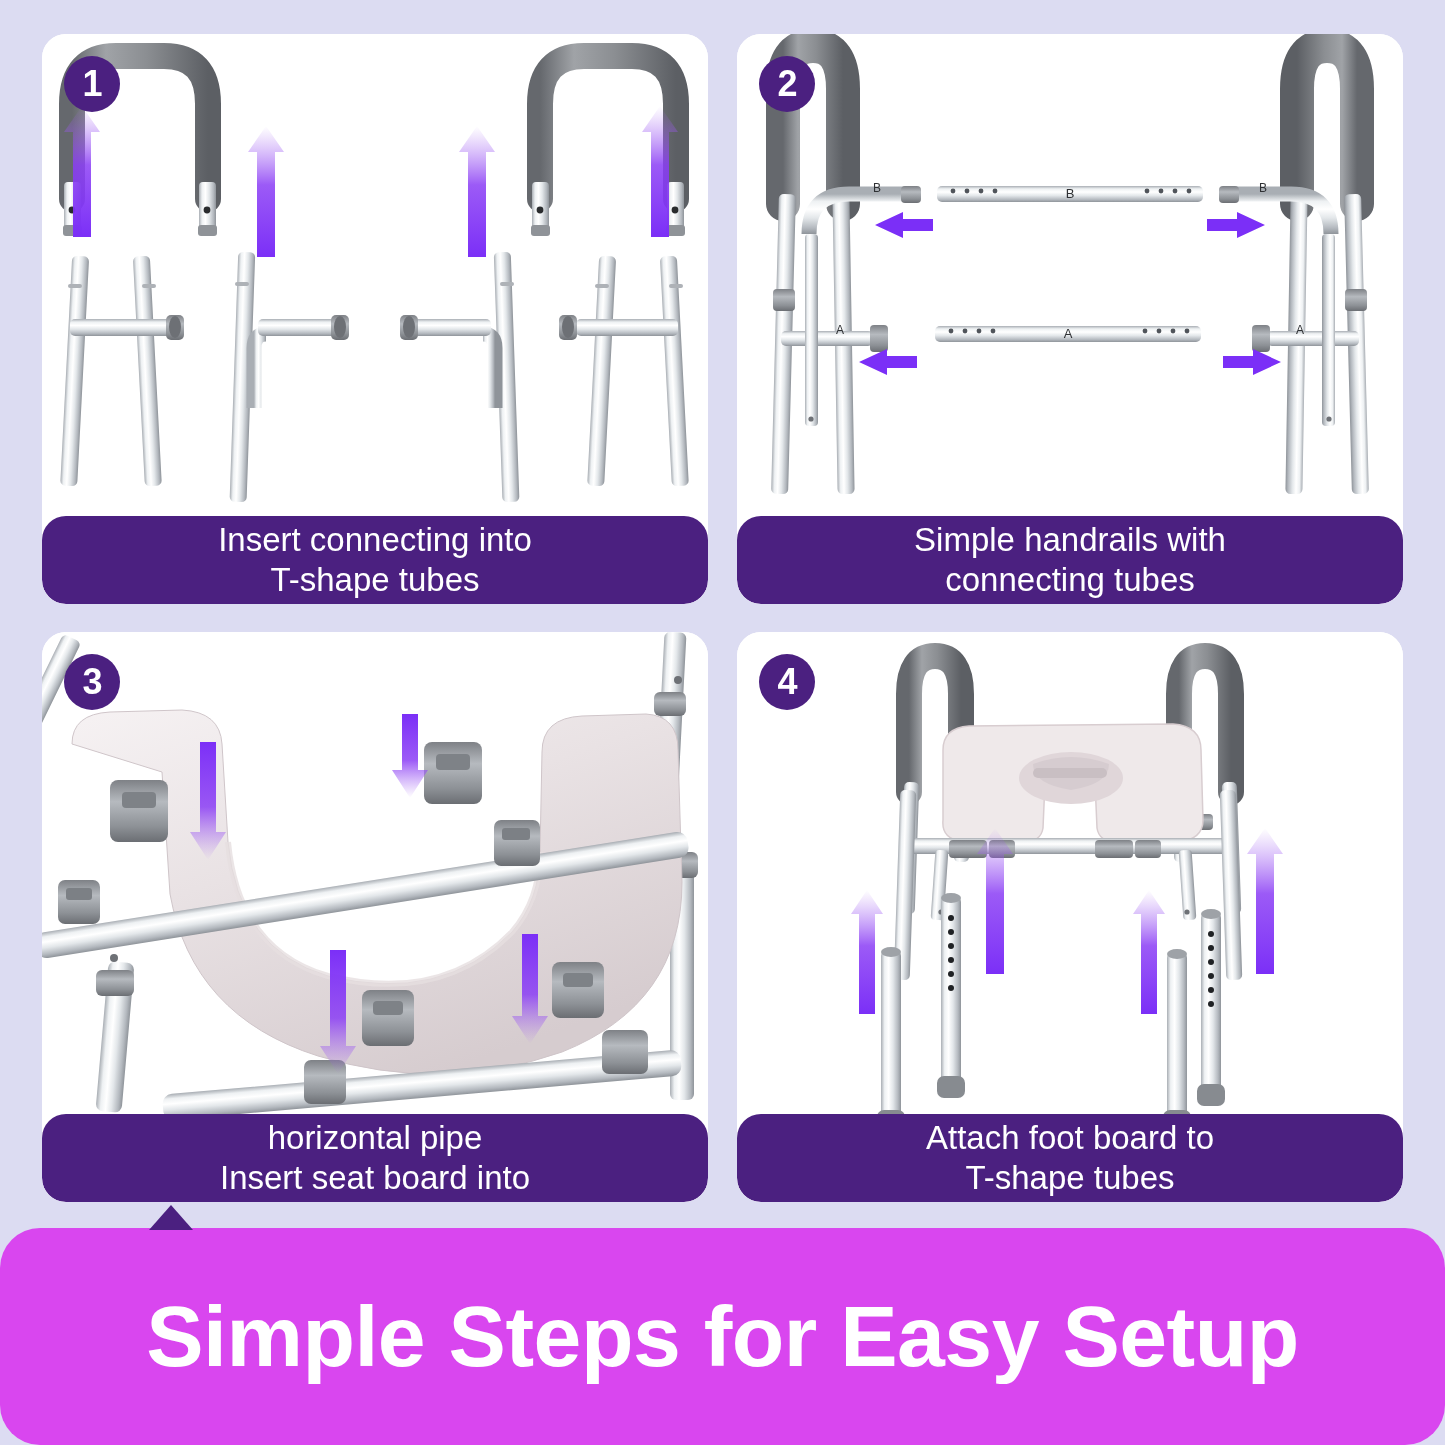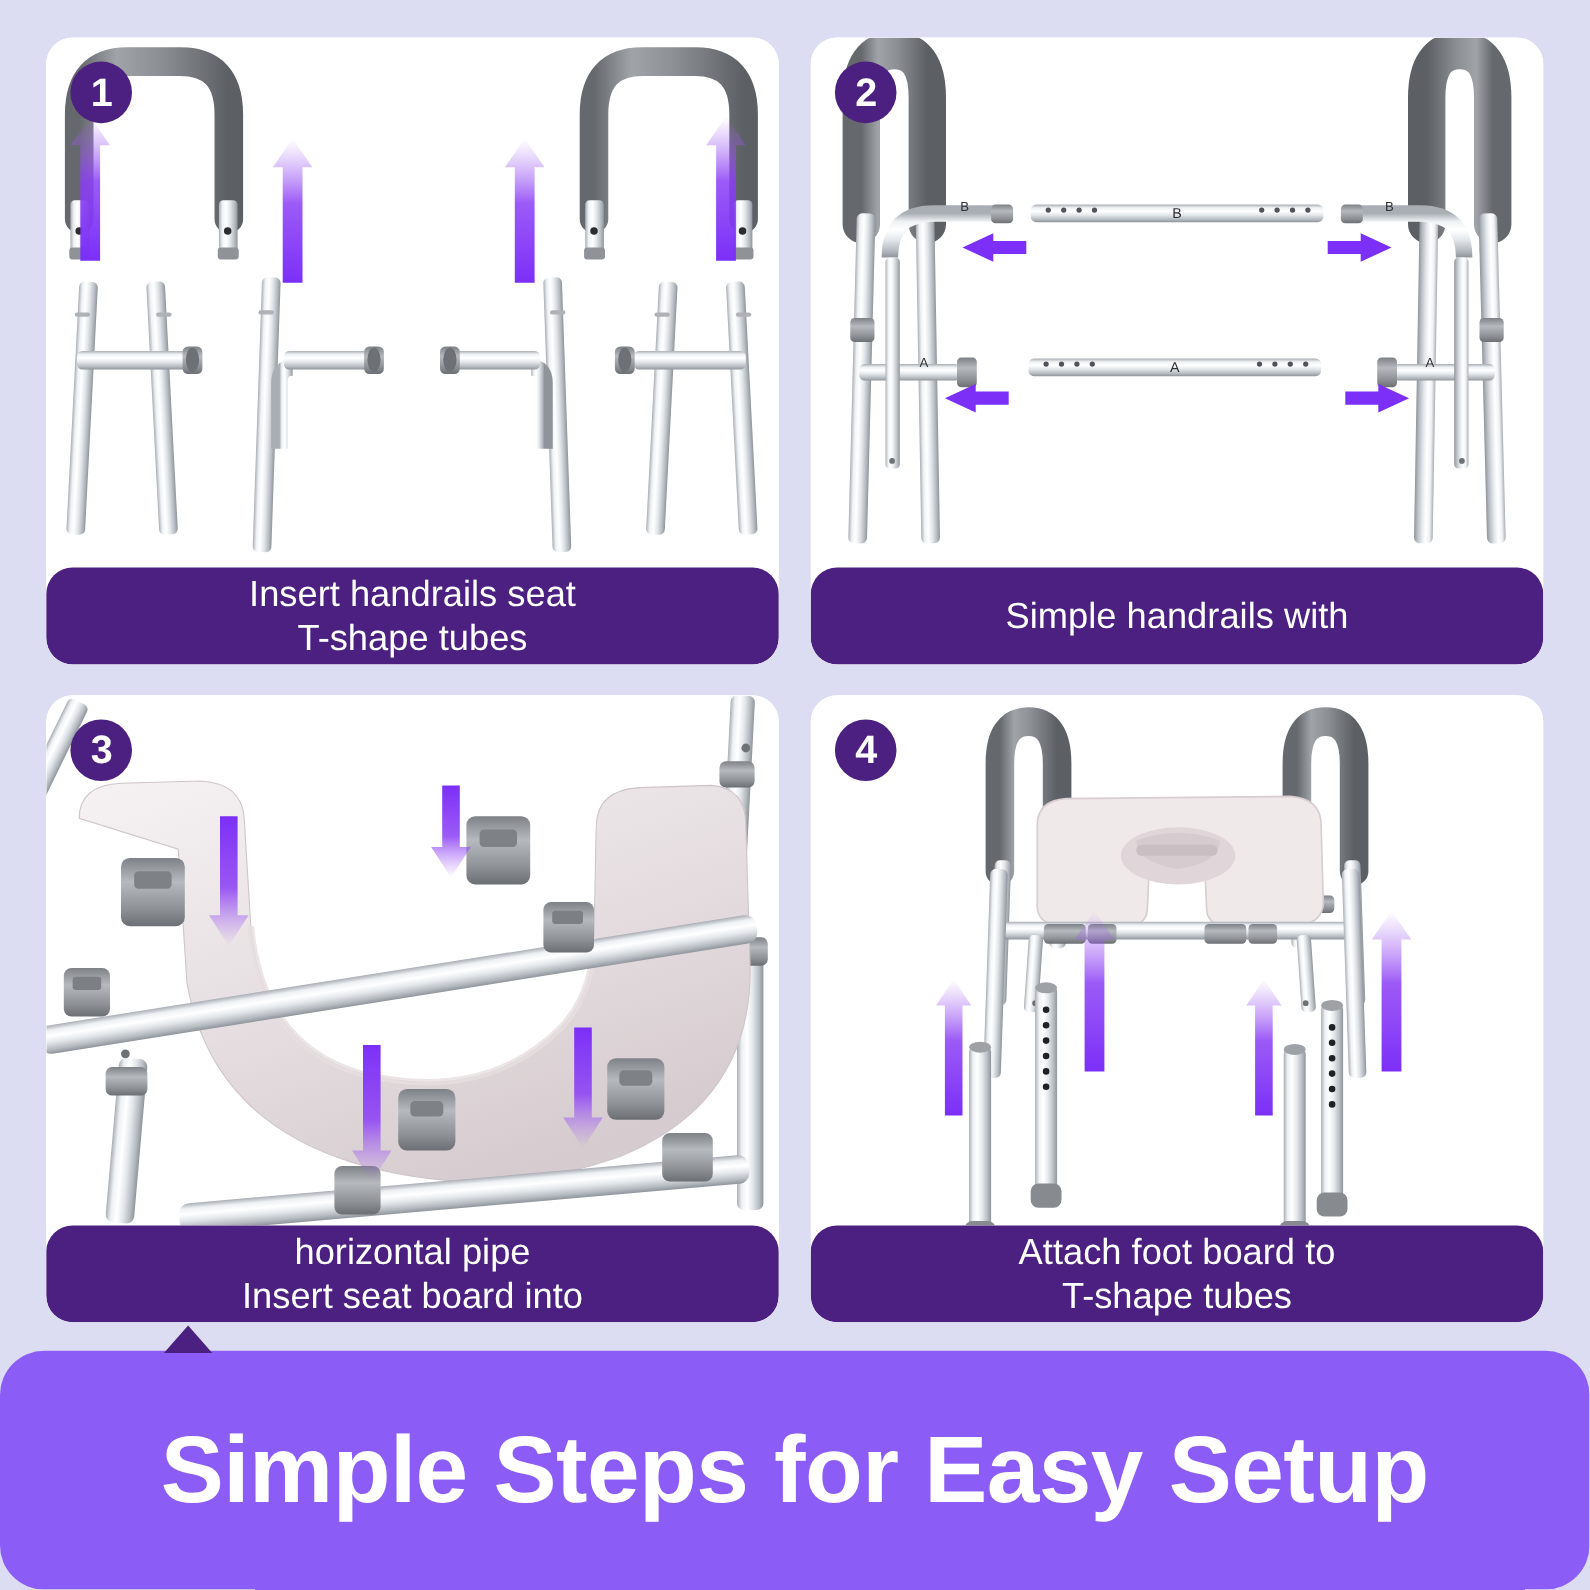--- a/index.html
+++ b/index.html
@@ -69,21 +69,21 @@
     box-sizing: border-box;
     z-index: 30;
   }
   .caption span { display: block; }
 
   
   .banner {
     position: absolute;
     left: 0; top: 1228px;
     width: 1445px; height: 217px;
-    background: #8b5cf6;
+    background: #d946ef;
     border-radius: 40px 40px 40px 40px;
     display: flex; align-items: center; justify-content: center;
     z-index: 20;
   }
   .banner-title {
     color: #ffffff;
     font-size: 86px;
     font-weight: bold;
     letter-spacing: -0.5px;
     white-space: nowrap;
@@ -218,21 +218,21 @@
               <path d="M417 118 l18 -26 l18 26 l-9 0 l0 105 l-18 0 l0 -105 z" fill="url(#arrowGu)"></path>
             </g>
           <g>
               <path d="M600 98 l18 -26 l18 26 l-9 0 l0 105 l-18 0 l0 -105 z" fill="url(#arrowGu)"></path>
             </g>
         </svg>
       </div>
       <div class="badge">1</div>
       <div class="caption">
         <div>
-          <span>Insert handrails seat</span>
+          <span>Insert connecting into</span>
           <span>T-shape tubes</span>
         </div>
       </div>
     </div>
 
     <div class="card">
       <div class="illus">
         <svg width="666" height="482" viewBox="0 0 666 482" style="position:absolute;left:0;top:0;">
 
           <g>
@@ -304,20 +304,21 @@
             </g>
           <g>
               <path d="M544 328 l-28 -13 l0 7 l-30 0 l0 12 l30 0 l0 7 z" fill="#7b2ff7"></path>
             </g>
         </svg>
       </div>
       <div class="badge">2</div>
       <div class="caption">
         <div>
           <span>Simple handrails with</span>
+          <span>connecting tubes</span>
         </div>
       </div>
     </div>
 
     <div class="card">
       <div class="illus">
         <svg width="666" height="482" viewBox="0 0 666 482" style="position:absolute;left:0;top:0;">
           <defs>
             <linearGradient id="padG" x1="0" y1="0" x2="0.6" y2="1">
               <stop offset="0%" stop-color="#f6f2f3"></stop>

